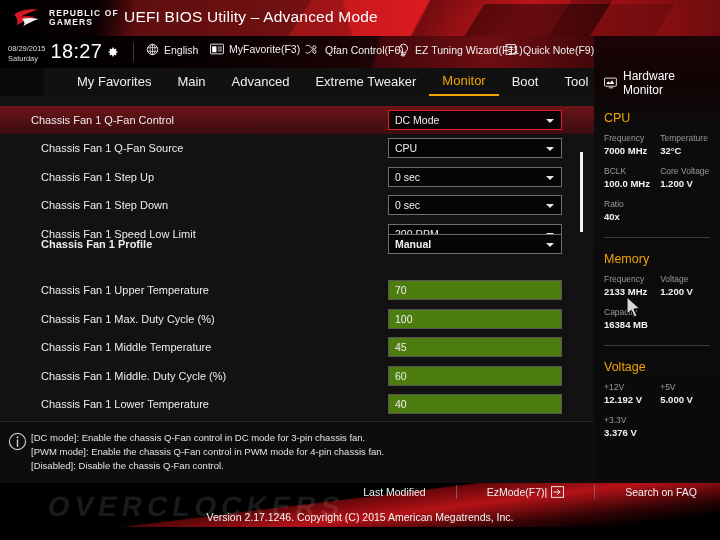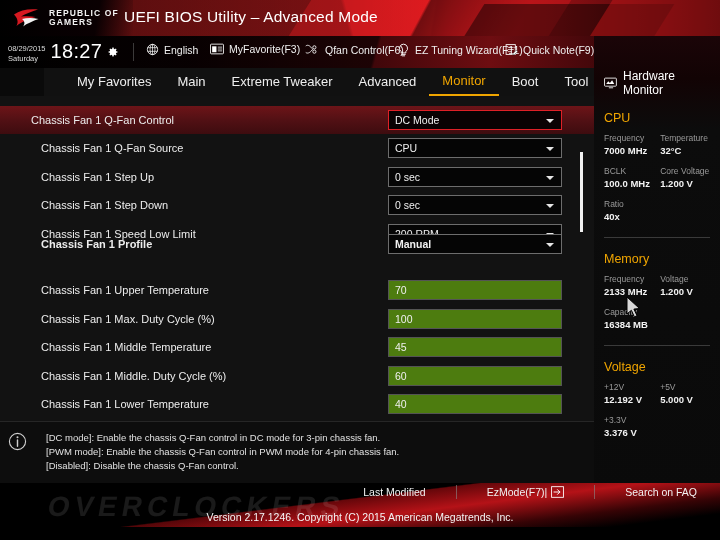--- a/index.html
+++ b/index.html
@@ -70,21 +70,21 @@
   .field.text{background:#4d7c0f;border-color:#545454;cursor:text;}
   .caret{position:absolute;right:7px;top:8px;width:0;height:0;
     border-left:4px solid transparent;border-right:4px solid transparent;
     border-top:4px solid #e6e6e6;}
   .scrollbar{position:absolute;left:580px;top:56px;width:3px;height:80px;
     background:#f2f2f2;cursor:pointer;}
 
   
   .help{position:absolute;left:0;top:421px;width:594px;height:62px;
     background:#0d0d0d;border-top:1px solid #262626;
-    display:flex;align-items:flex-start;padding:9px 10px 0 8px;box-sizing:border-box;gap:19px;}
+    display:flex;align-items:flex-start;padding:9px 10px 0 8px;box-sizing:border-box;gap:4px;}
   .help-txt{font-size:9.5px;line-height:14px;color:#e2e2e2;}
 
   
   .hw{position:absolute;left:594px;top:36px;width:126px;height:468px;
     background:linear-gradient(180deg,#1b0508 0%,#120304 9%,#0c0c0c 20%,#0a0a0a 100%);
     padding:0 10px;box-sizing:border-box;overflow:hidden;}
   .hw-title{display:flex;align-items:center;gap:5px;padding-top:33px;
     font-size:12px;color:#ffffff;}
   .hw-sec{margin-top:14px;font-size:12.5px;color:#f0a500;}
   .hw-grid{display:flex;margin-top:7px;}
@@ -199,22 +199,22 @@
         <text x="11" y="16" font-size="14" fill="#fff" text-anchor="middle" font-family="Liberation Sans, sans-serif">?</text>
       </svg>
       <span>Hot Keys</span>
     </div>
   </div>
 
   <div class="navbar">
     <div class="nav" id="nav-host">
         <div class="nav-item">My Favorites</div>
         <div class="nav-item">Main</div>
+        <div class="nav-item">Advanced</div>
         <div class="nav-item">Extreme Tweaker</div>
-        <div class="nav-item">Advanced</div>
         <div class="nav-item active">Monitor</div>
         <div class="nav-item">Boot</div>
         <div class="nav-item">Tool</div>
         <div class="nav-item">Exit</div>
       </div>
   </div>
 
   <div class="pane">
     <div id="rows-host">
         <div class="row sel" style="top: 10px;">

